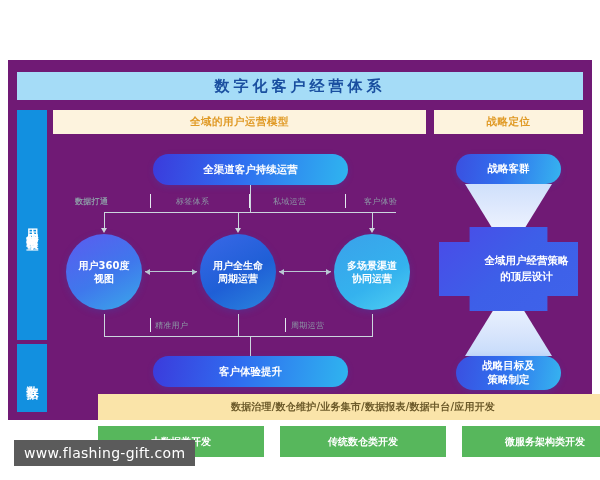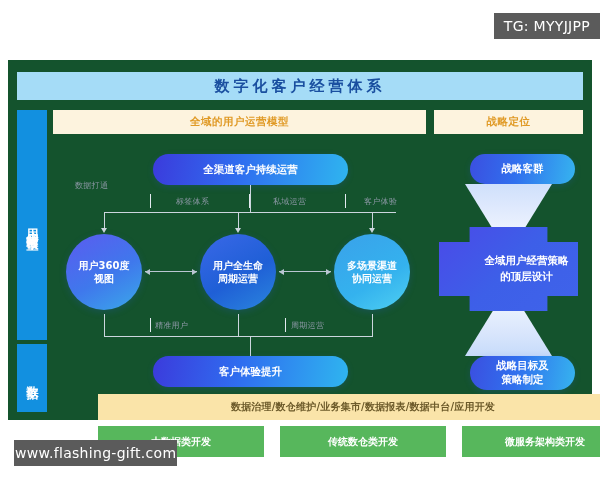--- a/index.html
+++ b/index.html
@@ -15,27 +15,27 @@
   .wm {
     position: absolute;
     background: #5b5b5b;
     color: #ffffff;
     font-size: 14px;
     letter-spacing: .3px;
     display: flex; align-items: center; justify-content: center;
     white-space: nowrap;
   }
   #wm-tg { top: 13px; right: 0px; height: 26px; padding: 0 10px; }
-  #wm-site { left: 14px; bottom: 14px; height: 26px; padding: 0 1px; font-size: 14px; }
+  #wm-site { left: 14px; bottom: 14px; height: 26px; padding: 0 10px; font-size: 14px; }
 
   
   #panel {
     position: absolute;
     left: 8px; top: 60px; width: 584px; height: 360px;
-    background: #14532d;
+    background: #701a75;
   }
 
   
   #title-bar {
     position: absolute; left: 9px; top: 12px; width: 566px; height: 28px;
     background: #a5dcf7;
     display: flex; align-items: center; justify-content: center;
   }
   #title-bar .t {
     color: #1a4fa0; font-weight: bold; font-size: 15px; letter-spacing: 4px;
@@ -93,21 +93,21 @@
   #circ-center { left: 147px; top: 100px; width: 76px; height: 76px;
                  background: linear-gradient(150deg,#3a68e8 0%, #1f5fd6 55%, #2a86de 100%); }
   #circ-right  { left: 281px; top: 100px; width: 76px; height: 76px;
                  background: linear-gradient(150deg,#3aa1ea 0%, #34b2ee 60%, #4fd0f2 100%); }
 
   
   .clabel {
     position: absolute; color: #8d98a6; font-size: 8px; white-space: nowrap;
     letter-spacing: .3px;
   }
-  #cl-1 { left: 22px;  top: 46px; }
+  #cl-1 { left: 22px;  top: 62px; font-weight: bold; }
   #cl-2 { left: 123px; top: 62px; }
   #cl-3 { left: 220px; top: 62px; }
   #cl-4 { left: 311px; top: 62px; }
   #cl-5 { left: 102px; top: 186px; }
   #cl-6 { left: 238px; top: 186px; }
 
   
   .ln { position: absolute; background: #ccd6de; }
   .lnh { height: 1px; }
   .lnv { width: 1px; }
@@ -126,21 +126,21 @@
   .arrow-down {
     position: absolute; width: 0; height: 0;
     border-left: 3.5px solid transparent; border-right: 3.5px solid transparent;
     border-top: 5px solid #ccd6de;
   }
 
   
   #strat-area { position: absolute; left: 381px; top: 24px; width: 149px; height: 278px; }
 
   .spill {
-    position: absolute; left: 36px; width: 105px;
+    position: absolute; left: 22px; width: 105px;
     border-radius: 999px;
     background: linear-gradient(100deg,#3b4fe0 0%, #3070ee 45%, #36b4ef 100%);
     color: #fff; font-weight: bold; font-size: 10.5px;
     display: flex; align-items: center; justify-content: center;
     text-align: center; line-height: 1.3;
     box-shadow: 0 2px 6px rgba(40,90,200,.22);
   }
   #spill-top    { top: 20px;  height: 30px; }
   #spill-bottom { top: 222px; height: 34px; }
 
@@ -180,21 +180,20 @@
   }
   #gb-1 { left: 0px;   width: 166px; }
   #gb-2 { left: 182px; width: 166px; }
   #gb-3 { left: 364px; width: 166px; }
 </style>
 </head>
 <body>
 
 <div id="root">
 
-  <div class="wm" id="wm-tg">TG: MYYJJPP</div>
 
   <div id="panel">
 
     <div id="title-bar">
       <span class="t">数字化客户经营体系</span>
     </div>
 
     <div class="vtab" id="vtab-model">
       <span>用户经营模型</span>
     </div>

